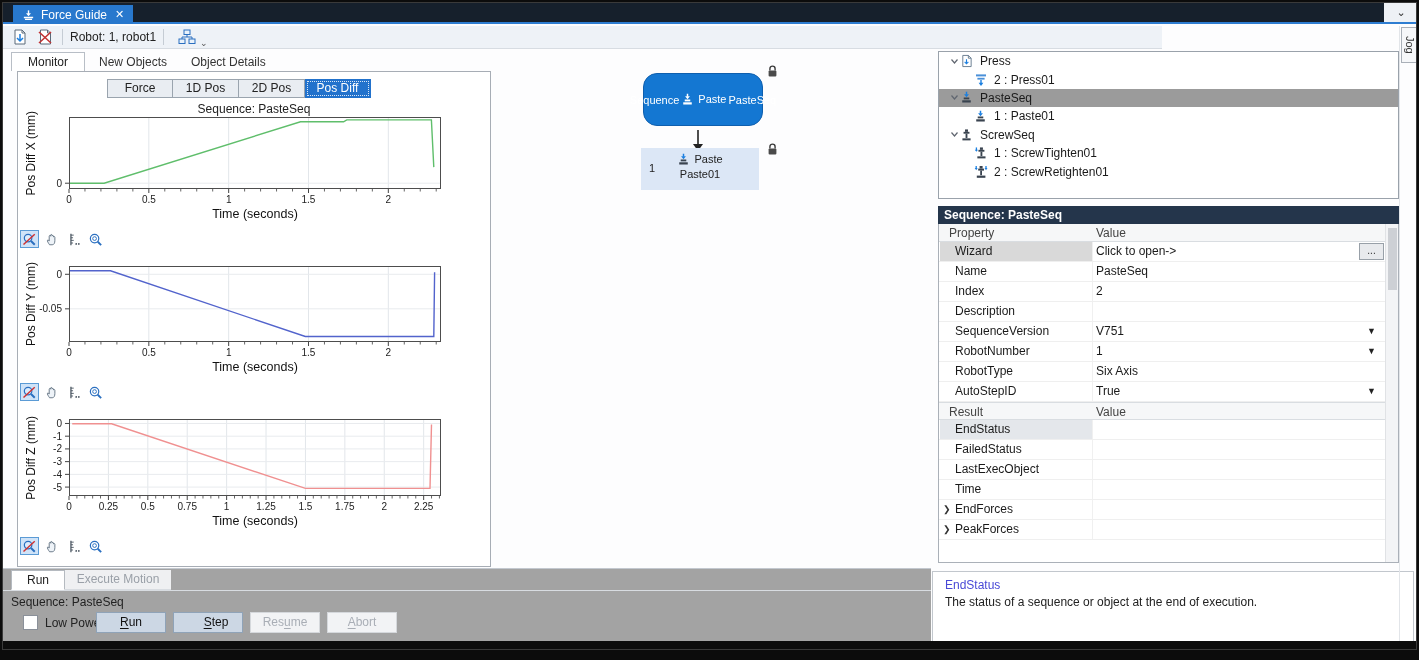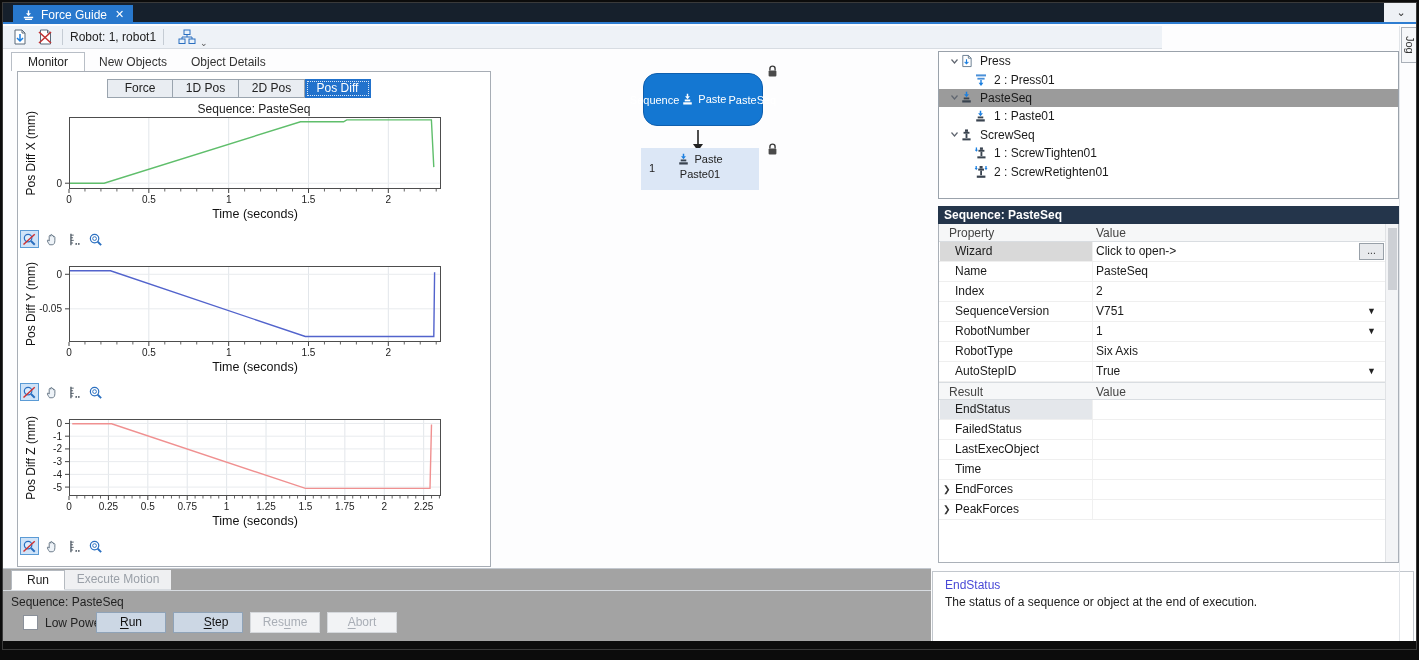--- a/index.html
+++ b/index.html
@@ -602,20 +602,25 @@
           <span class="name">Name</span>
           <span class="val">PasteSeq</span>
         </div>
         <div class="grow">
           <div style="position: absolute; left: 153px; top: 0px; width: 1px; height: 100%; background: rgb(240, 240, 240);"></div>
           <span class="name">Index</span>
           <span class="val">2</span>
         </div>
         <div class="grow">
           <div style="position: absolute; left: 153px; top: 0px; width: 1px; height: 100%; background: rgb(240, 240, 240);"></div>
+          <span class="name">Description</span>
+          <span class="val"></span>
+        </div>
+        <div class="grow">
+          <div style="position: absolute; left: 153px; top: 0px; width: 1px; height: 100%; background: rgb(240, 240, 240);"></div>
           <span class="name">SequenceVersion</span>
           <span class="val">V751</span>
           <span class="caret">▼</span>
         </div>
         <div class="grow">
           <div style="position: absolute; left: 153px; top: 0px; width: 1px; height: 100%; background: rgb(240, 240, 240);"></div>
           <span class="name">RobotNumber</span>
           <span class="val">1</span>
           <span class="caret">▼</span>
         </div>

